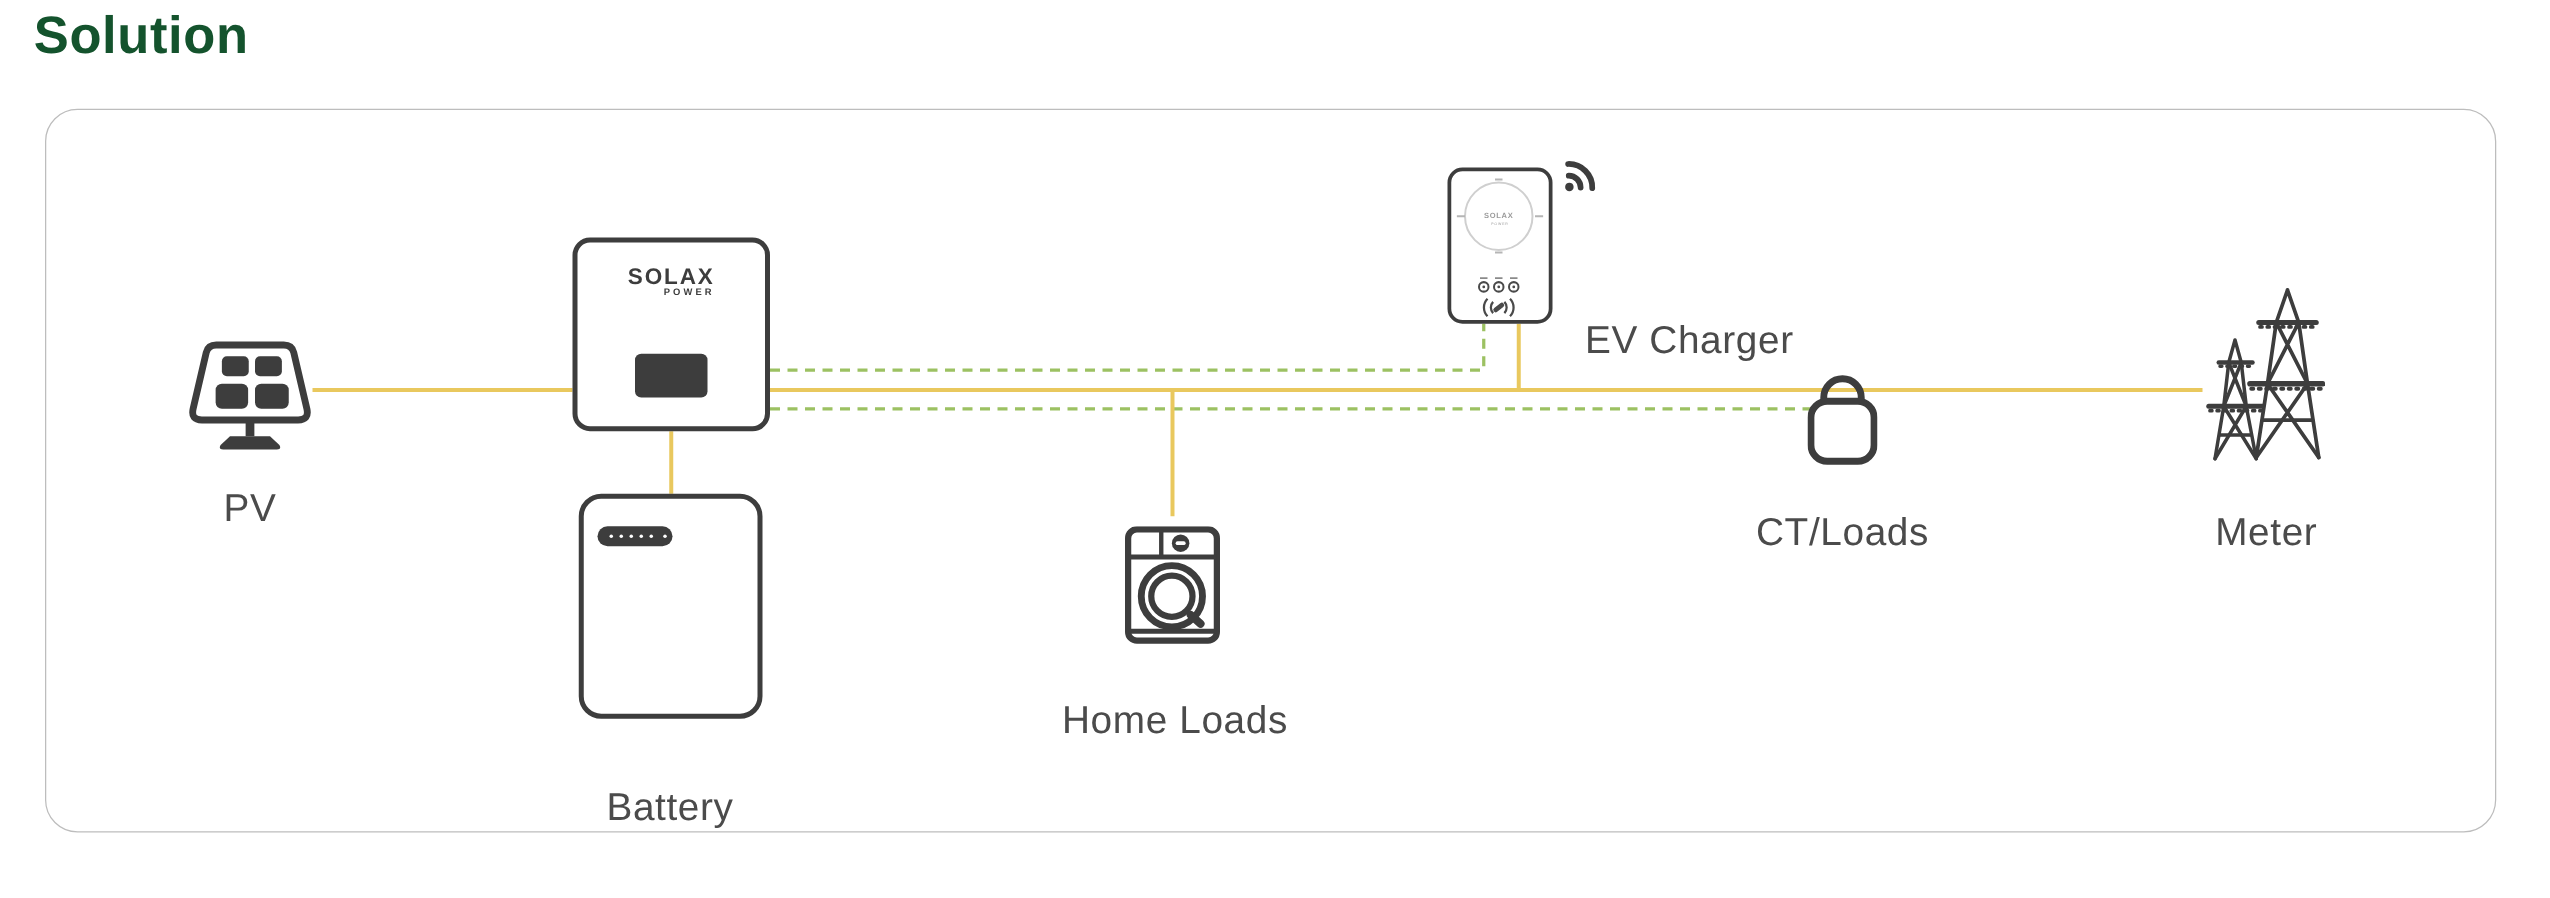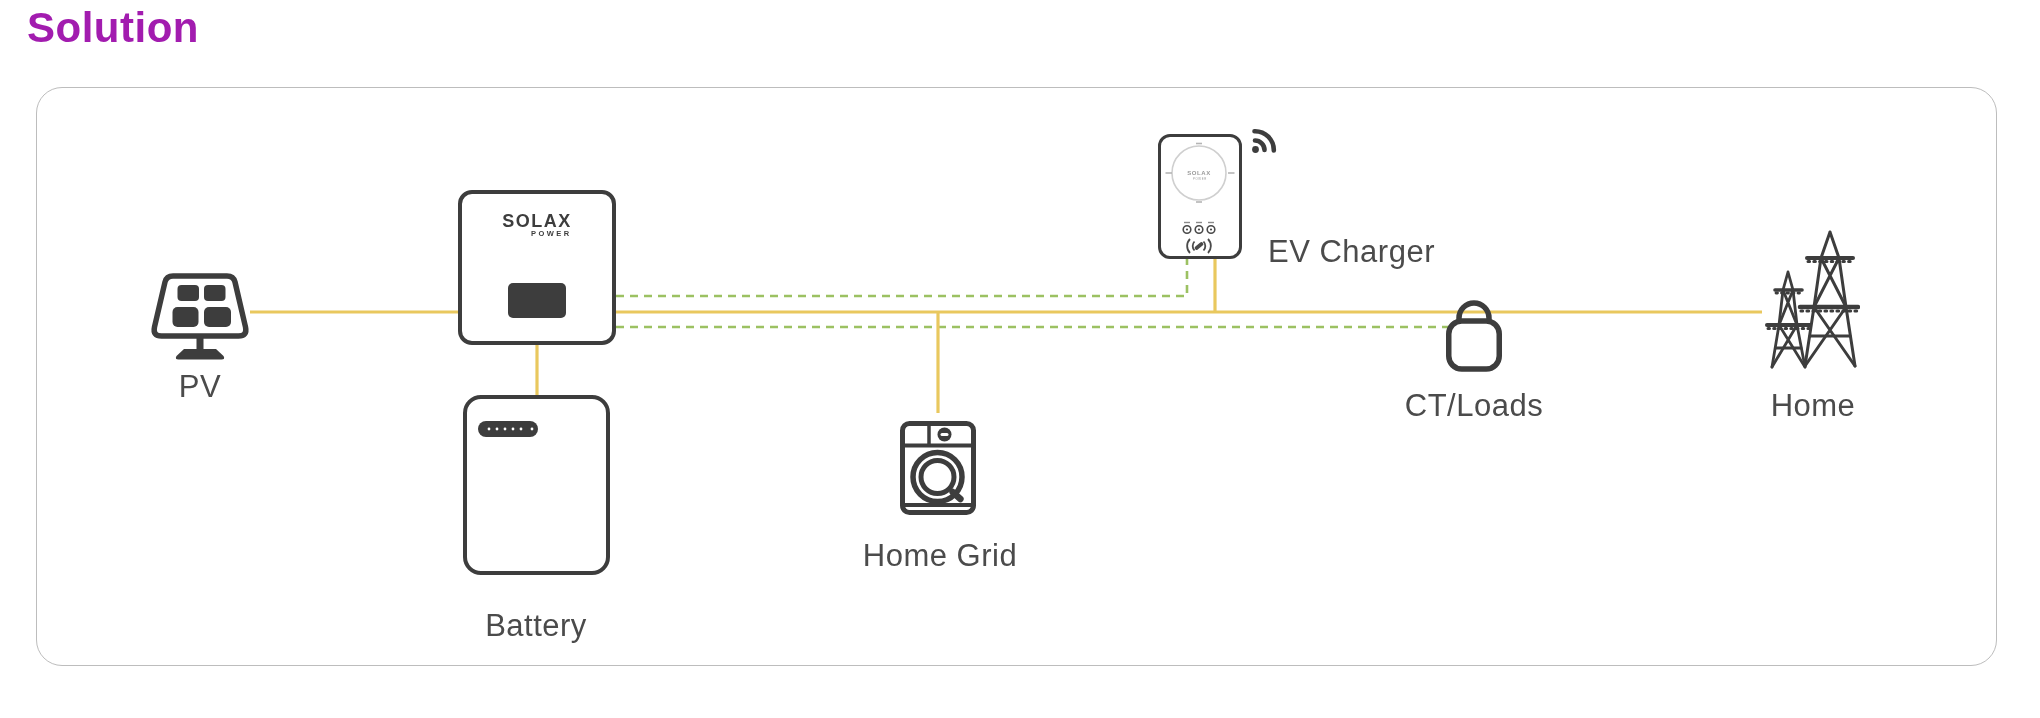--- a/index.html
+++ b/index.html
@@ -2,31 +2,31 @@
 <html><head>
 <meta charset="utf-8">
 <style>
   html,body{margin:0;padding:0;}
   body{
     width:2040px;height:718px;position:relative;background:#ffffff;
     font-family:"Liberation Sans", sans-serif;overflow:hidden;
   }
   .page-title{
     position:absolute;left:27px;top:0px;
-    font-size:42px;font-weight:700;color:#a21caf;line-height:56px;letter-spacing:.5px;
+    font-size:42px;font-weight:700;color:#14532d;line-height:56px;letter-spacing:.5px;
   }
   .panel{
     position:absolute;left:36px;top:87px;width:1961px;height:579px;
     border:1.5px solid #bdbdbd;border-radius:26px;background:#ffffff;box-sizing:border-box;
   }
   .lines{position:absolute;left:0;top:0;z-index:1;}
   .comp{position:absolute;z-index:2;}
   .label{
     position:absolute;z-index:3;font-size:31px;color:#4b4b4b;
-    text-align:center;letter-spacing:.5px;
+    text-align:center;letter-spacing:.5px;margin-top:20px;
   }
   
   .inverter{
     left:458px;top:190px;width:158px;height:155px;background:#fff;
     border:4px solid #3d3d3d;border-radius:14px;box-sizing:border-box;
   }
   .inv-logo{width:100%;text-align:center;margin-top:18px;}
   .inv-logo .brand{display:inline-block;text-align:right;}
   .brand-main{font-size:18px;font-weight:700;color:#3d3d3d;letter-spacing:1.5px;line-height:18px;}
   .brand-sub{font-size:7.5px;font-weight:700;color:#3d3d3d;letter-spacing:2.5px;line-height:8px;}
@@ -113,21 +113,21 @@
   <rect x="2.5" y="2.5" width="71" height="89" rx="7" fill="#ffffff" stroke="#3d3d3d" stroke-width="5"></rect>
   <path d="M2.5,24.5 H73.5" stroke="#3d3d3d" stroke-width="4"></path>
   <path d="M29,2.5 V24.5" stroke="#3d3d3d" stroke-width="3.5"></path>
   <circle cx="44.5" cy="13.5" r="7" fill="#3d3d3d"></circle>
   <rect x="40.5" y="12" width="8" height="3" rx="1.5" fill="#ffffff"></rect>
   <circle cx="37.5" cy="56" r="24.5" fill="none" stroke="#3d3d3d" stroke-width="5.5"></circle>
   <circle cx="37.5" cy="56" r="16.5" fill="none" stroke="#3d3d3d" stroke-width="5"></circle>
   <rect x="-8.5" y="-3.25" width="17" height="6.5" rx="3.25" fill="#3d3d3d" transform="translate(56.5,74.5) rotate(42)"></rect>
   <path d="M3,84 H73" stroke="#3d3d3d" stroke-width="4"></path>
 </svg>
-<div class="label" style="left:840px;top:538px;width:200px">Home Grid</div>
+<div class="label" style="left:840px;top:538px;width:200px">Home Loads</div>
 
 <div class="comp evcharger">
   <svg width="78" height="119" viewBox="0 0 78 119">
     <circle cx="38" cy="36" r="27" fill="none" stroke="#cfcfcf" stroke-width="1.6"></circle>
     <g stroke="#b5b5b5" stroke-width="1.6">
       <path d="M35,6.5 h6"></path>
         <path d="M35,65 h6"></path>
       <path d="M4.5,36 h6.5"></path>
         <path d="M67,36 h6.5"></path>
     </g>
@@ -191,13 +191,13 @@
       <path d="M21,97 L14,139 M39,97 L47,139"></path>
       <path d="M21,97 L47,139 M39,97 L14,139"></path>
       <path d="M18,120 H43"></path>
     </g>
     <path d="M17,62 H44" stroke-width="3.6"></path>
     <path d="M18,65 H43" stroke-width="2.8" stroke-dasharray="1.5 4"></path>
     <path d="M9,97 H52" stroke-width="4"></path>
     <path d="M10,100.5 H51" stroke-width="3" stroke-dasharray="1.5 4.2"></path>
   </g>
 </svg>
-<div class="label" style="left:1760px;top:388px;width:106px">Home</div>
+<div class="label" style="left:1760px;top:388px;width:106px">Meter</div>
 
 </body></html>

